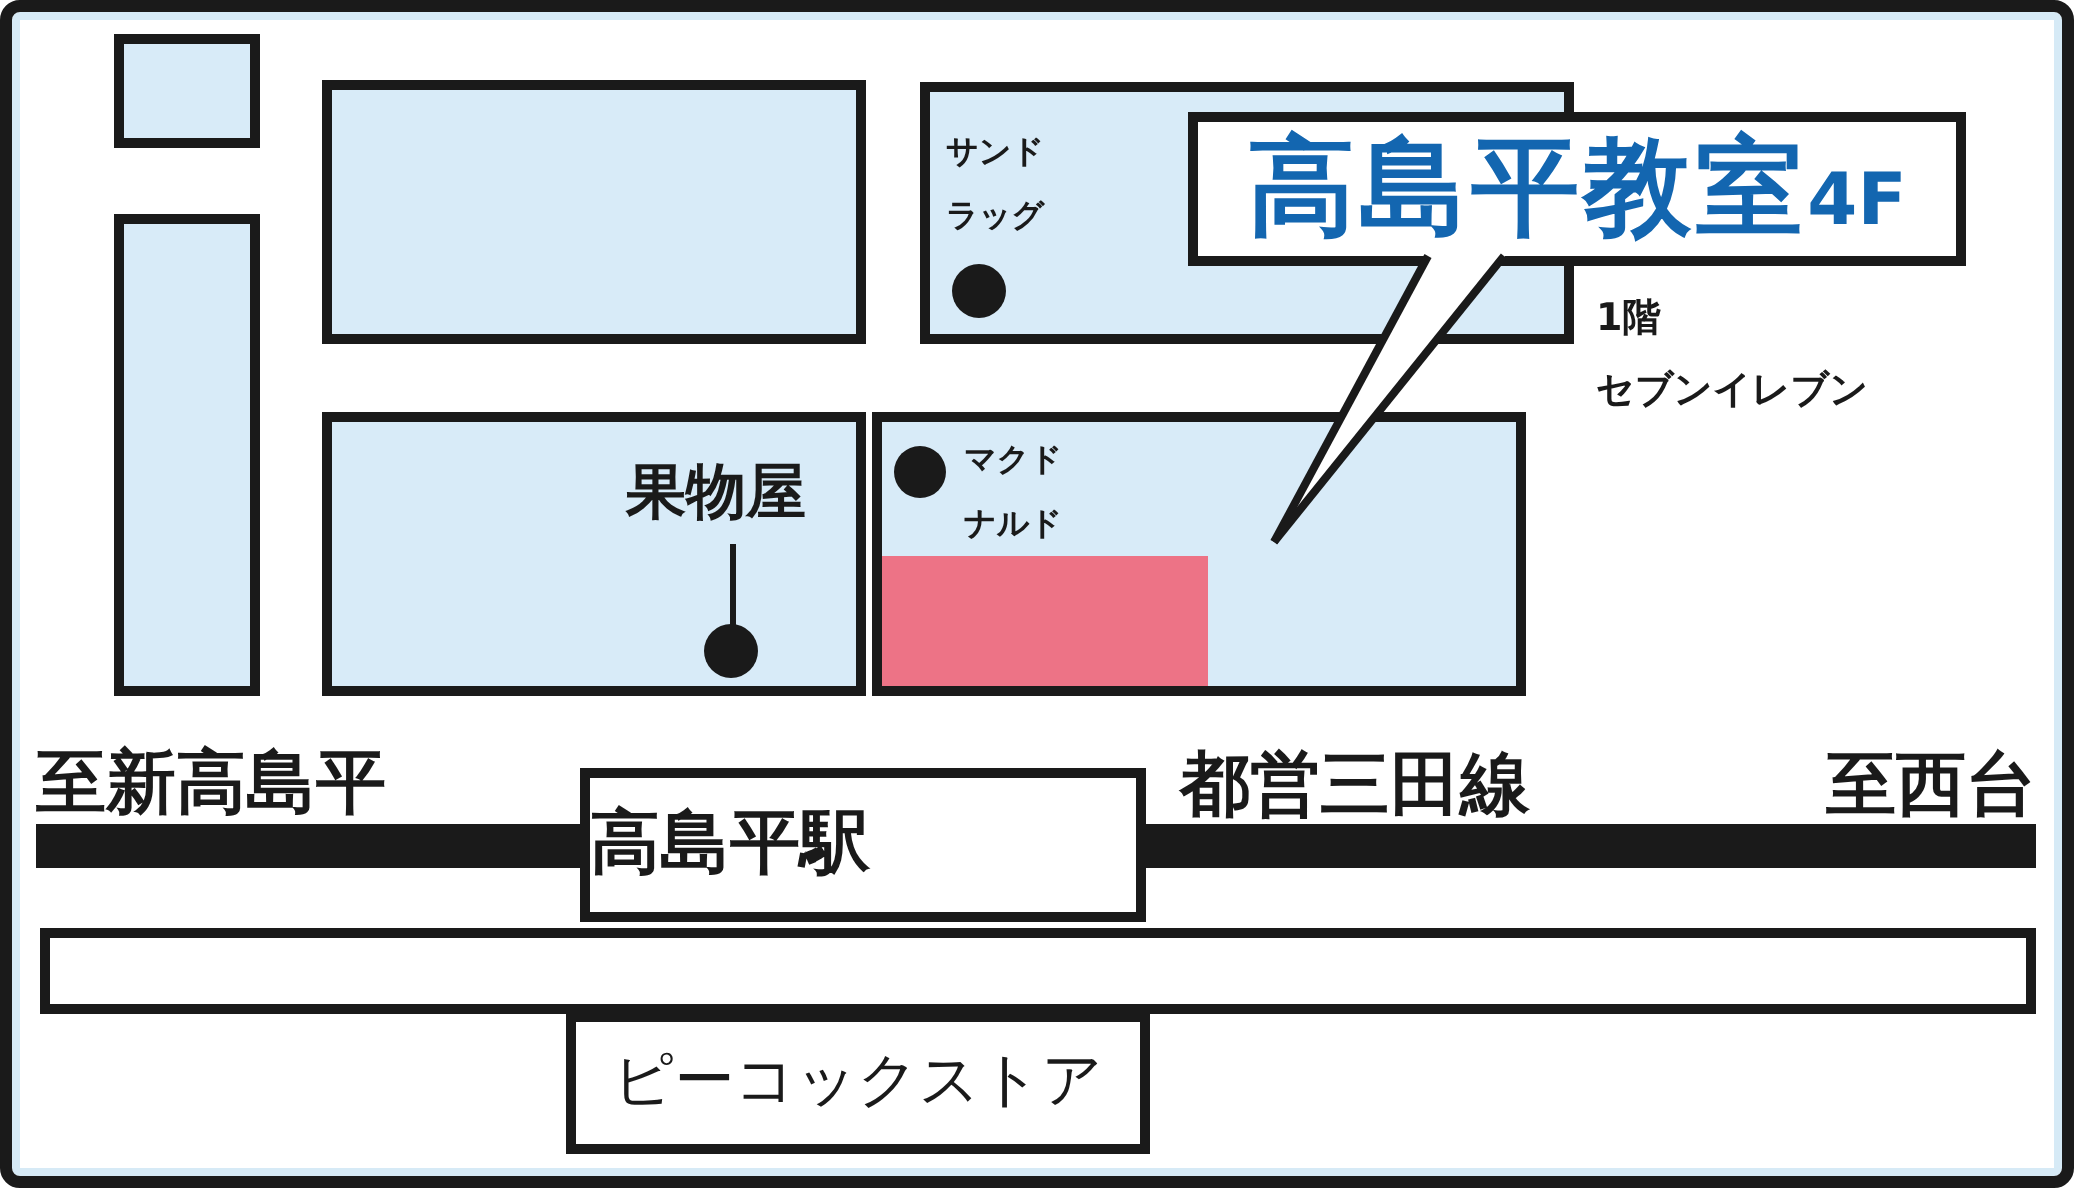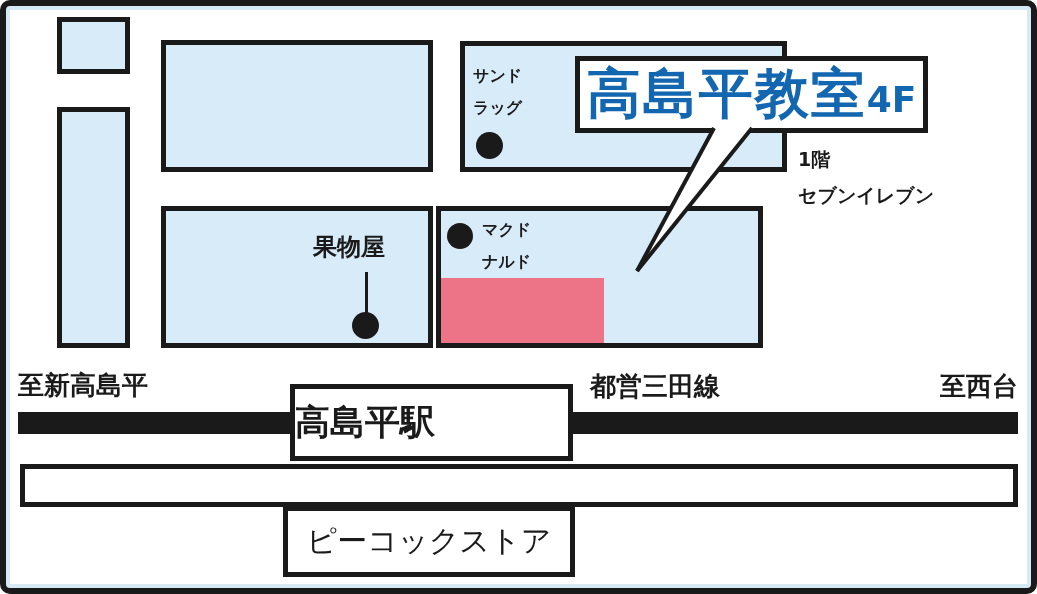--- a/index.html
+++ b/index.html
@@ -34,58 +34,58 @@
   }
   .pink-area{
     position:absolute;left:0;bottom:0;width:163px;height:65px;
     background:var(--highlight-pink);z-index:2;
   }
   .fruit-line{
     position:absolute;left:365px;top:272px;width:3px;height:47px;
     background:var(--ink-black);z-index:3;
   }
   .callout{
-    position:absolute;left:575px;top:56px;width:353px;height:77px;
+    position:absolute;left:594px;top:56px;width:389px;height:77px;
     background:#fff;border:5px solid var(--ink-black);box-sizing:border-box;
     text-align:center;line-height:65px;white-space:nowrap;z-index:10;
   }
   .callout-name{font-size:54px;font-weight:700;color:var(--title-blue);letter-spacing:2px;}
   .callout-floor{font-size:36px;font-weight:700;color:var(--title-blue);}
   .pointer-svg{position:absolute;left:0;top:0;z-index:11;pointer-events:none;}
   .floor-note{
     position:absolute;left:798px;top:141px;font-size:19px;font-weight:700;
     line-height:36px;z-index:5;white-space:nowrap;
   }
   .rail-line{
     position:absolute;left:18px;top:412px;width:1000px;height:22px;
     background:var(--ink-black);z-index:4;
   }
   .dir-label{
-    position:absolute;font-size:26px;font-weight:700;white-space:nowrap;z-index:5;
+    position:absolute;font-size:35px;font-weight:700;white-space:nowrap;z-index:5;
   }
   .dir-left{left:18px;top:368px;}
   .dir-line-name{left:590px;top:369px;text-align:center;}
   .dir-right{right:19px;top:369px;}
   .station-box{
     position:absolute;left:290px;top:384px;width:283px;height:77px;
     background:#fff;border:5px solid var(--ink-black);box-sizing:border-box;
     text-align:left;line-height:66px;font-size:35px;font-weight:700;
     white-space:nowrap;z-index:6;
   }
   .platform-rect{
     position:absolute;left:20px;top:464px;width:998px;height:43px;
     background:#fff;border:5px solid var(--ink-black);box-sizing:border-box;z-index:5;
   }
   .store-box{
     position:absolute;left:283px;top:506px;width:292px;height:71px;
     background:#fff;border:5px solid var(--ink-black);box-sizing:border-box;
     text-align:center;line-height:60px;font-size:30px;font-weight:400;
     white-space:nowrap;z-index:6;
   }
-  .lbl-fruit{font-size:24px;}
+  .lbl-fruit{font-size:30px;}
 </style>
 </head>
 <body>
 
 <div class="map-frame">
 
   <div class="block" style="left:57px;top:17px;width:73px;height:57px;"></div>
 
   <div class="block" style="left:57px;top:107px;width:73px;height:241px;"></div>
 

